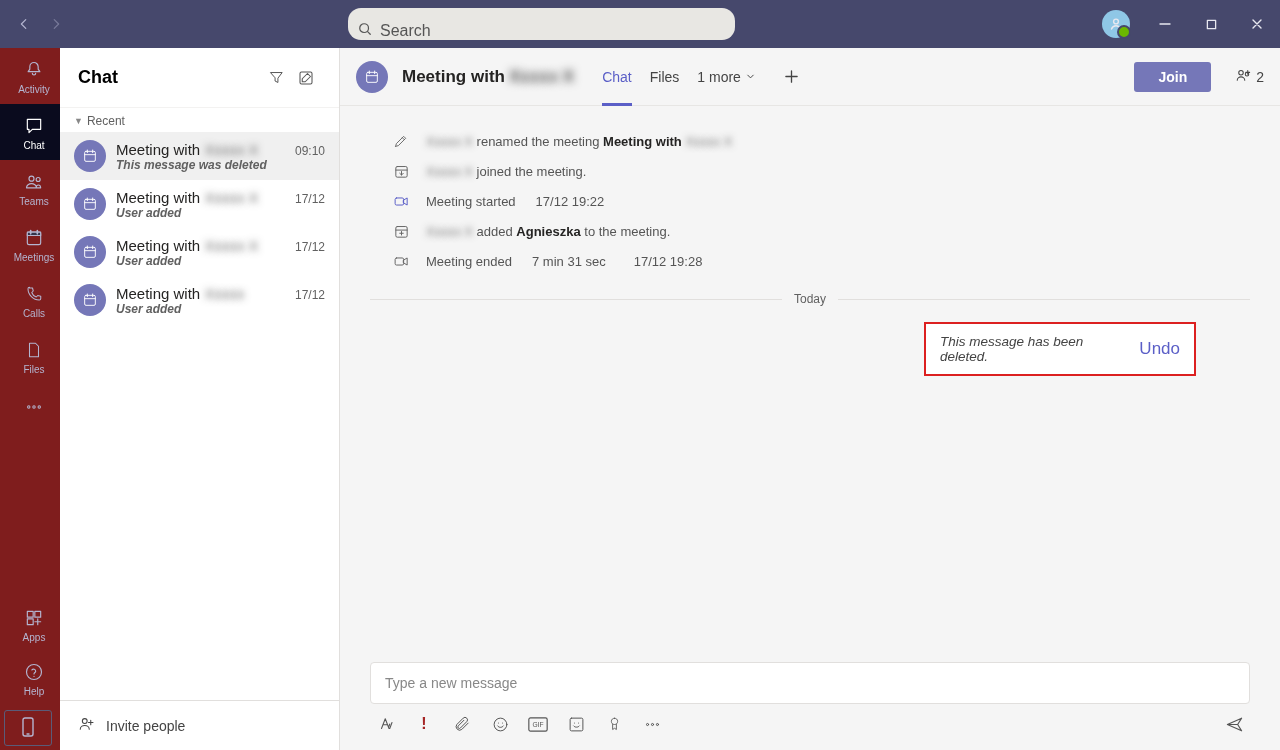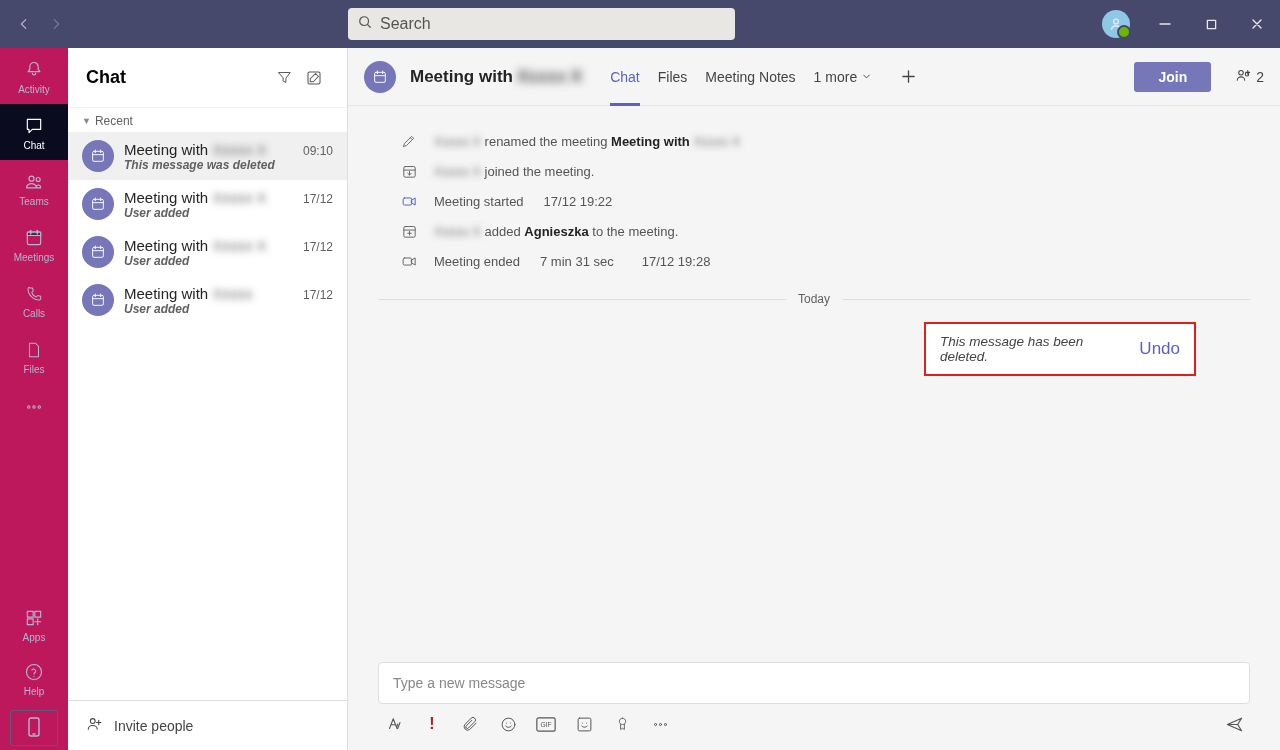--- a/index.html
+++ b/index.html
@@ -3,32 +3,32 @@
 <meta charset="utf-8">
 <style>
 * { box-sizing: border-box; margin: 0; padding: 0; font-family: "Segoe UI", Arial, sans-serif; }
 html, body { width: 1280px; height: 750px; overflow: hidden; }
 body { display: flex; flex-direction: column; background: #f3f2f1; }
 
 
 .titlebar { height: 48px; background: #46486c; display: flex; align-items: center; color: #e8e8f0; }
 .titlebar .nav { display: flex; align-items: center; gap: 8px; padding: 0 12px; width: 348px;}
 .titlebar .nav-btn { width: 24px; height: 24px; display: flex; align-items: center; justify-content: center; color: #b4b5d0; cursor: pointer; }
-.titlebar .search { flex: 1; max-width: 570px; height: 32px; background: #e8e7e3; border-radius: 4px; display: flex; align-items: center; padding: 0 10px; gap: 8px; color: #555; }
+.titlebar .search { flex: 1; max-width: 570px; height: 32px; background: #e8e7e3; border-radius: 13px; display: flex; align-items: flex-end; padding: 0 10px; gap: 8px; color: #555; }
 .titlebar .spacer { flex: 1; }
 .titlebar .avatar { width: 28px; height: 28px; border-radius: 50%; background: #8fc7e6; margin-right: 12px; position: relative; display:flex; align-items:center; justify-content:center;}
 .titlebar .avatar::after { content:''; position:absolute; bottom:-1px; right:-1px; width:10px; height:10px; background:#6bb700; border:2px solid #46486c; border-radius:50%; }
 .titlebar .win-btns { display: flex; }
 .titlebar .win-btn { width: 46px; height: 48px; display: flex; align-items: center; justify-content: center; color: #e8e8f0; cursor: pointer; }
 
 
 .main { flex: 1; display: flex; min-height: 0; }
 
 
-.rail { width: 68px; background: #be185d; display: flex; flex-direction: column; align-items: center; color: #b4b5d0; font-size: 10px; }
+.rail { width: 60px; background: #7f1d1d; display: flex; flex-direction: column; color: #b4b5d0; font-size: 10px; }
 .rail .item { width: 68px; height: 56px; display: flex; flex-direction: column; align-items: center; justify-content: center; gap: 2px; cursor: pointer; }
 .rail .item.active { background: #0a0b1e; color: #fff; }
 .rail .item .ico { width: 24px; height: 24px; display: flex; align-items: center; justify-content: center; }
 .rail .more { width:68px; height:48px; display:flex; align-items:center; justify-content:center; cursor:pointer;}
 .rail .grow { flex: 1; }
 .rail .bottom-item { width:68px; height:54px; display:flex; flex-direction:column; align-items:center; justify-content:center; gap:2px; cursor:pointer;}
 .rail .device { width:48px; height:36px; margin:4px; border:1px solid #5a5b78; border-radius:3px; display:flex; align-items:center; justify-content:center; cursor:pointer;}
 
 
 .listpane { width: 280px; background: #fff; border-right: 1px solid #e1dfdd; display: flex; flex-direction: column; }
@@ -326,23 +326,20 @@
         <span>Meeting with </span>
           <span class="blur" style="color:transparent;text-shadow:0 0 8px rgba(60,60,60,.95);">Xxxxx X</span>
       </div>
       <div class="tabs">
         <div class="tab active">
             <span>Chat</span>
           </div>
         <div class="tab">
             <span>Files</span>
           </div>
-        <div class="tab">
-            <span>Meeting Notes</span>
-          </div>
         <div class="more-tab">
             <span>1 more</span> 
             <svg width="11" height="11" viewBox="0 0 16 16">
               <path d="M4 6l4 4 4-4"></path>
             </svg>
           </div>
         <div class="plus">
             <svg width="15" height="15" viewBox="0 0 16 16">
               <path d="M8 2v12M2 8h12"></path>
             </svg>

